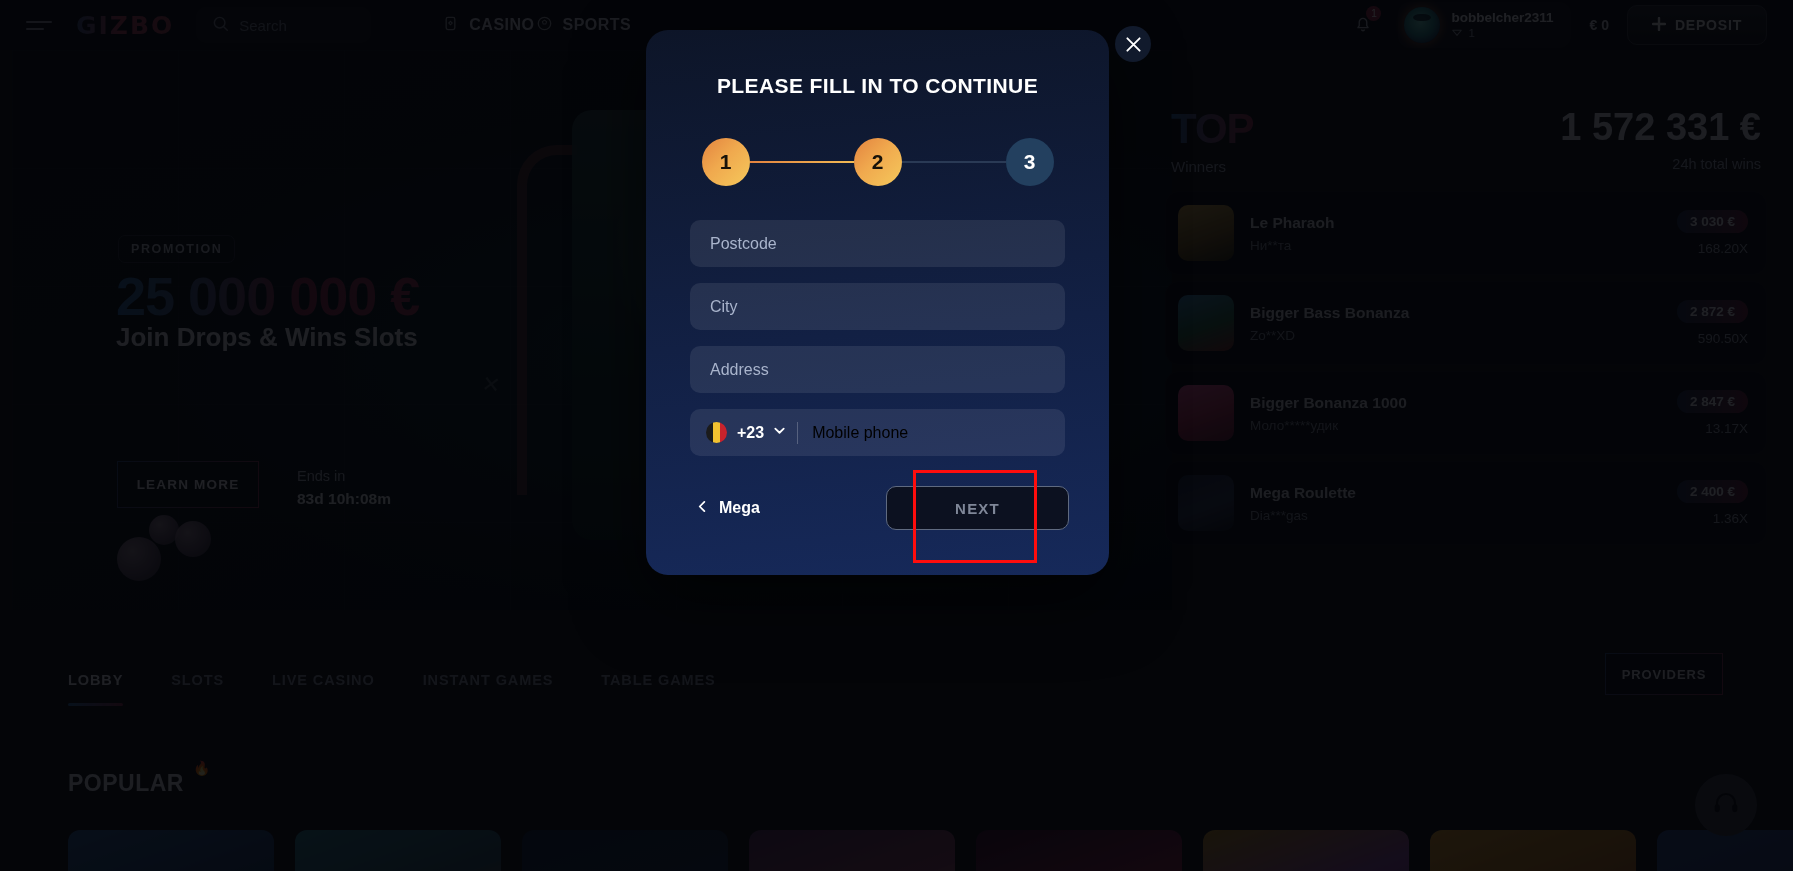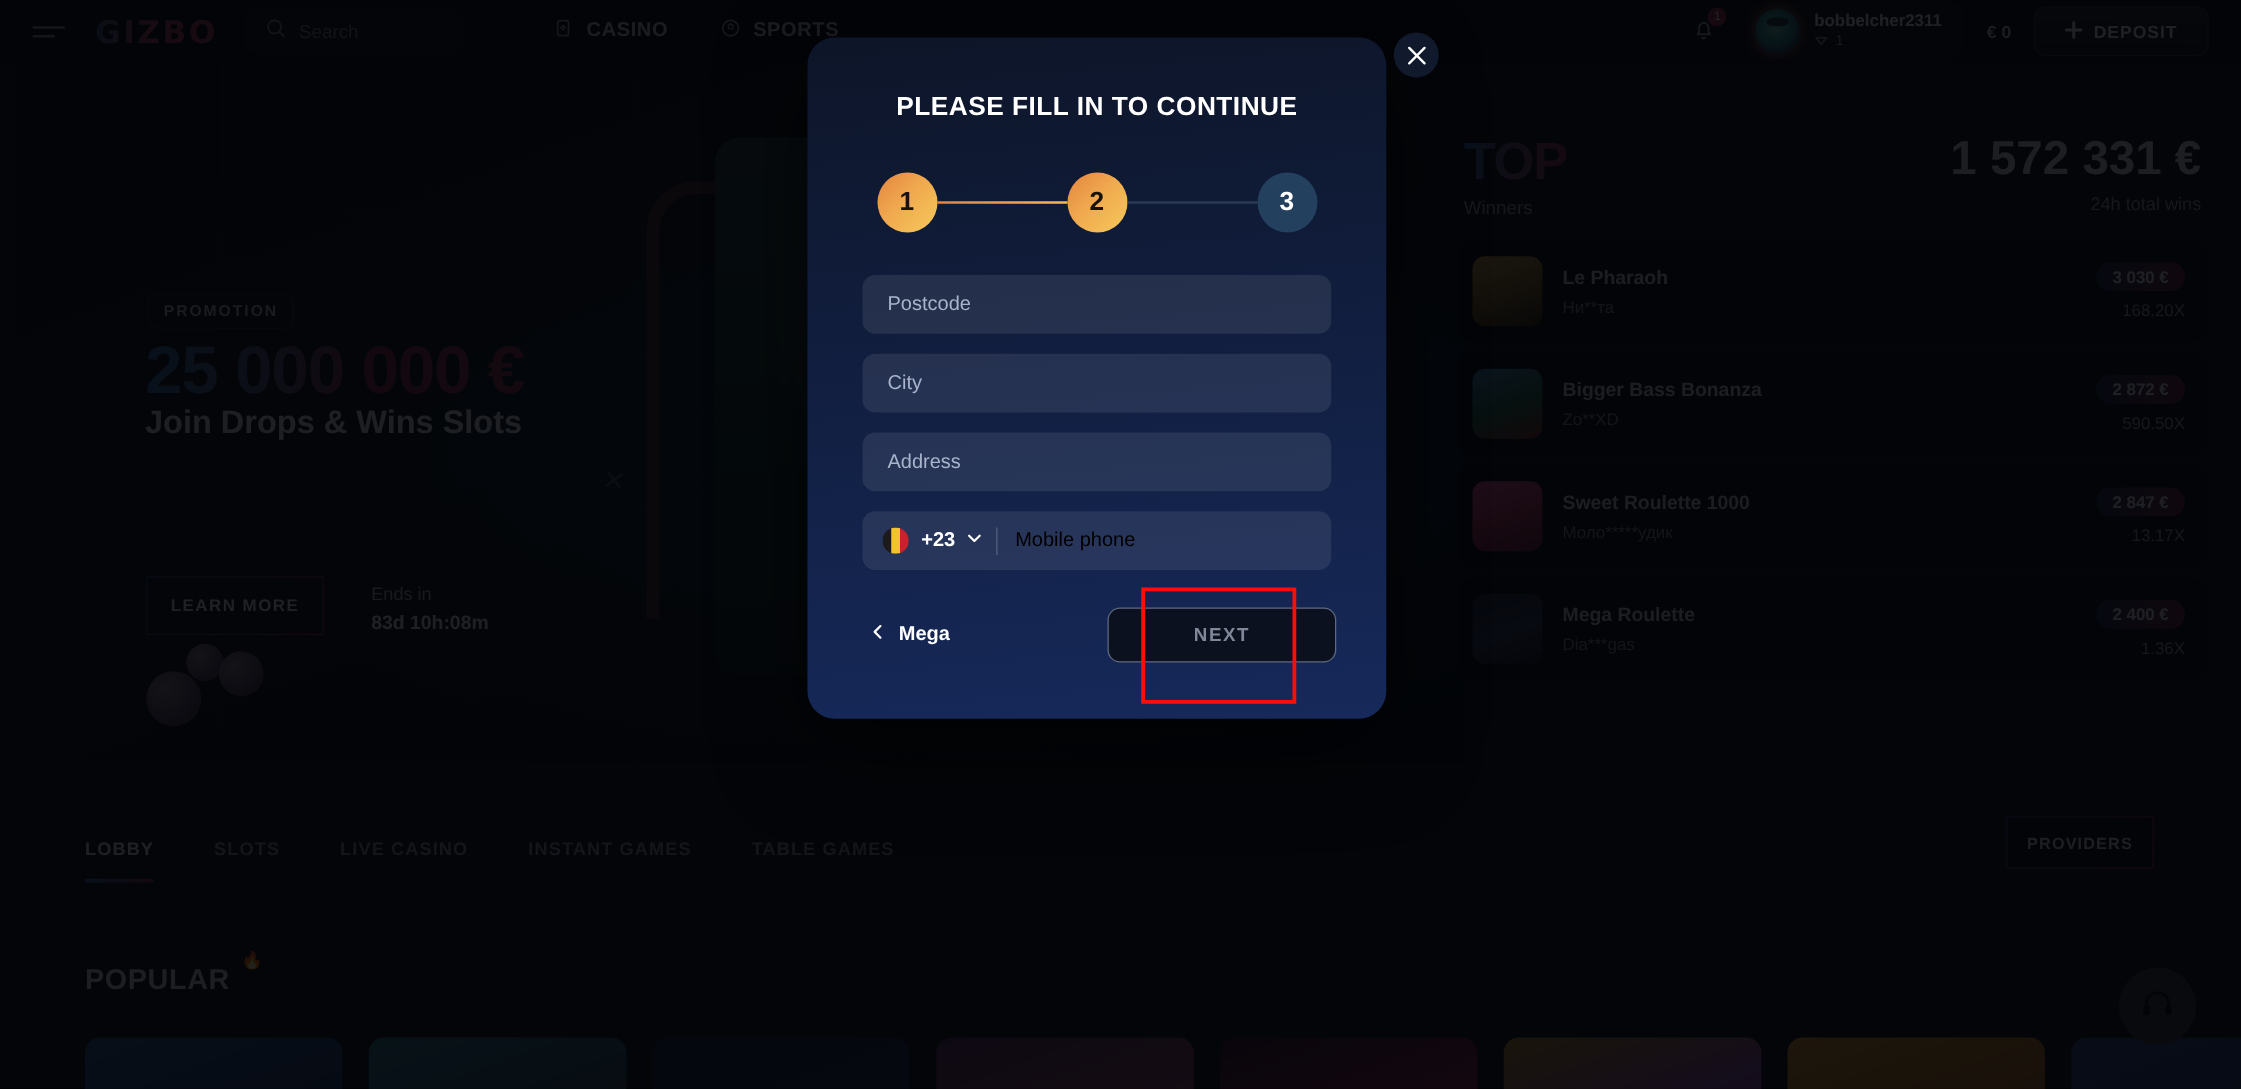--- a/index.html
+++ b/index.html
@@ -25,21 +25,21 @@
   .burger i { display:block; height:2px; background:#8e93a3; border-radius:2px; }
   .burger i:nth-child(1){ width:26px; }
   .burger i:nth-child(2){ width:18px; }
   .logo { font-size: 25px; letter-spacing: 2px; font-weight: 700; margin-right: 22px;
     background: linear-gradient(90deg,#3f5a86 0%, #b43f5c 45%, #a04257 100%);
     -webkit-background-clip: text; background-clip: text; color: transparent;
     font-family: "DejaVu Sans", sans-serif; }
   .searchbox { display:flex; align-items:center; gap:10px; height:36px; padding:0 16px;
     background:#15161d; border-radius:10px; min-width: 175px; }
   .search-text { color:#787e8e; font-size:15px; }
-  .navlinks { display:flex; align-items:center; gap:40px; margin-left: 70px; }
+  .navlinks { display:flex; align-items:center; margin-left: 70px; }
   .navlink { display:flex; align-items:center; gap:9px; color:#c9ccd6; font-size:16px; font-weight:700; letter-spacing:.5px; cursor:pointer; }
   .navlink svg { opacity:.85; }
   .header-right { margin-left:auto; display:flex; align-items:center; gap:18px; }
   .bell-wrap { position:relative; width:34px; height:34px; display:flex; align-items:center; justify-content:center; cursor:pointer;}
   .badge { position:absolute; top:-2px; right:-1px; min-width:15px; height:15px; border-radius:8px;
            background:#9e2b4a; color:#fff; font-size:10px; display:flex; align-items:center; justify-content:center; padding:0 4px;}
   .userchip { display:flex; align-items:center; gap:11px; background:#13141b; border-radius:12px; padding:5px 18px 5px 6px; cursor:pointer;}
   .avatar { width:36px; height:36px; border-radius:50%;
             background: radial-gradient(circle at 45% 42%, #6fd6c9 0%, #2e8f92 45%, #1c3f5e 75%, #2b1a33 100%);
             box-shadow: 0 0 8px 2px rgba(210,120,60,.45); position:relative;}
@@ -304,21 +304,21 @@
         </div>
         <div class="winright">
           <span class="winamt">2 872 €</span>
           <div class="winmult">590.50X</div>
         </div>
       </div>
 
       <div class="winrow">
         <div class="thumb" style="background:linear-gradient(160deg,#e0569b,#b8365f 50%,#6a1f3a)"></div>
         <div class="winmid">
-          <div class="wintitle">Sweet Roulette 1000</div>
+          <div class="wintitle">Bigger Bonanza 1000</div>
           <div class="winuser">Моло*****удик</div>
         </div>
         <div class="winright">
           <span class="winamt">2 847 €</span>
           <div class="winmult">13.17X</div>
         </div>
       </div>
 
       <div class="winrow">
         <div class="thumb" style="background:linear-gradient(160deg,#1d2740,#303a55 55%,#11151f)"></div>

